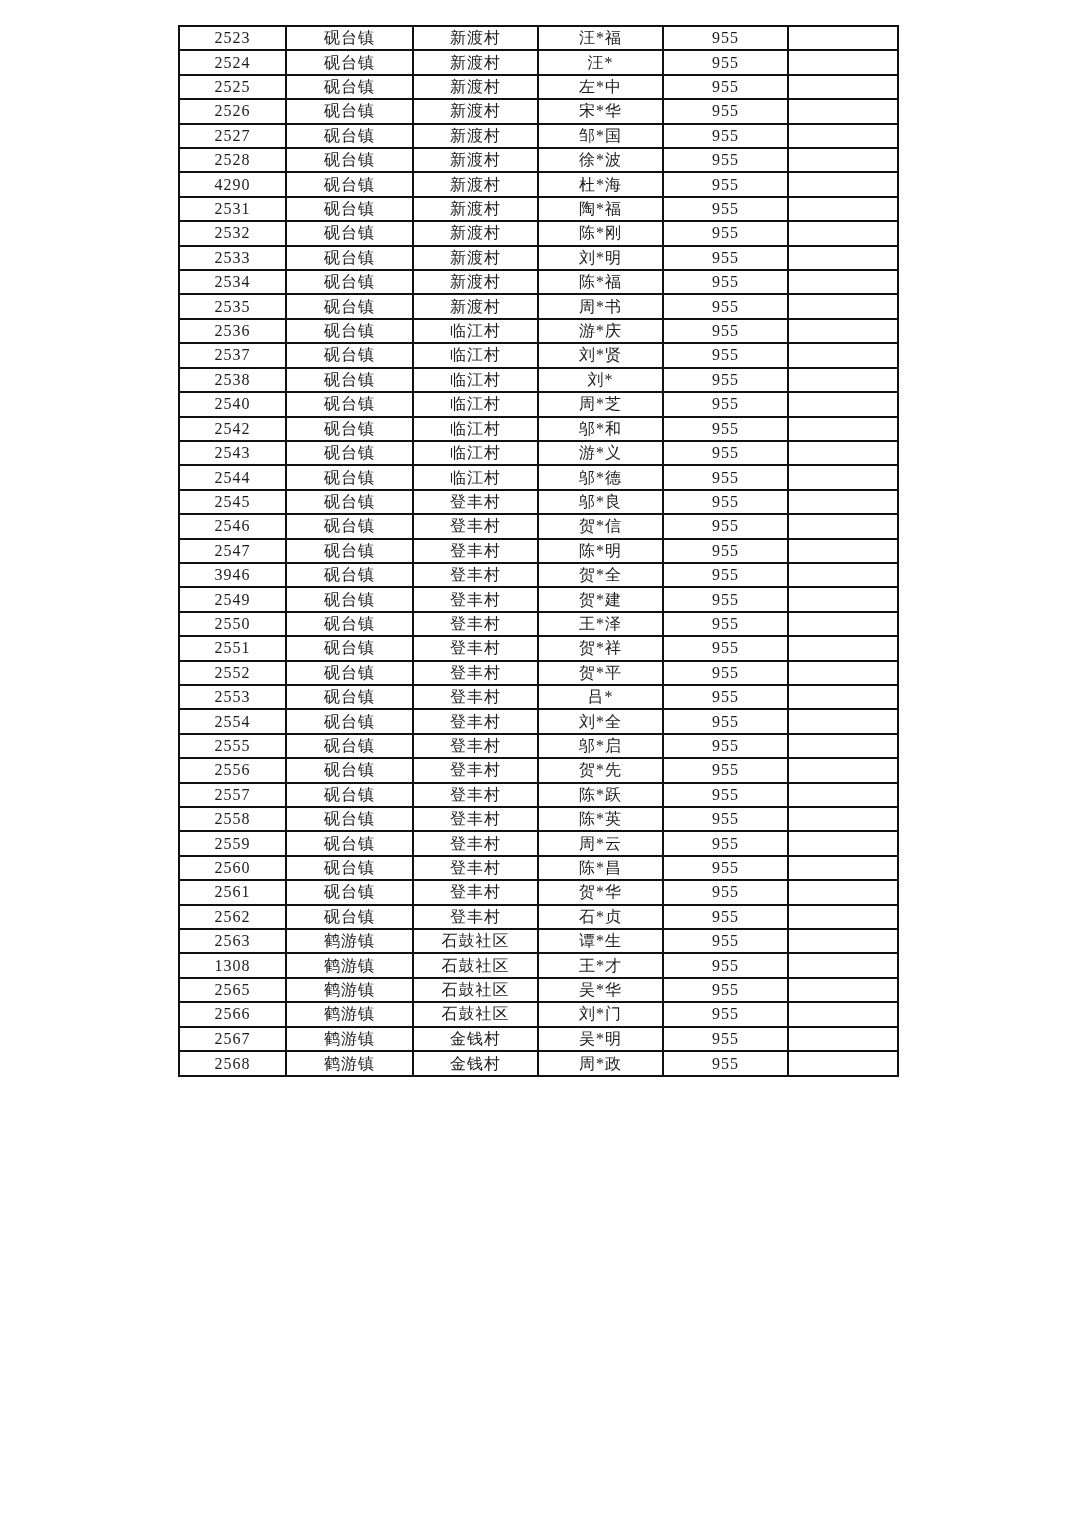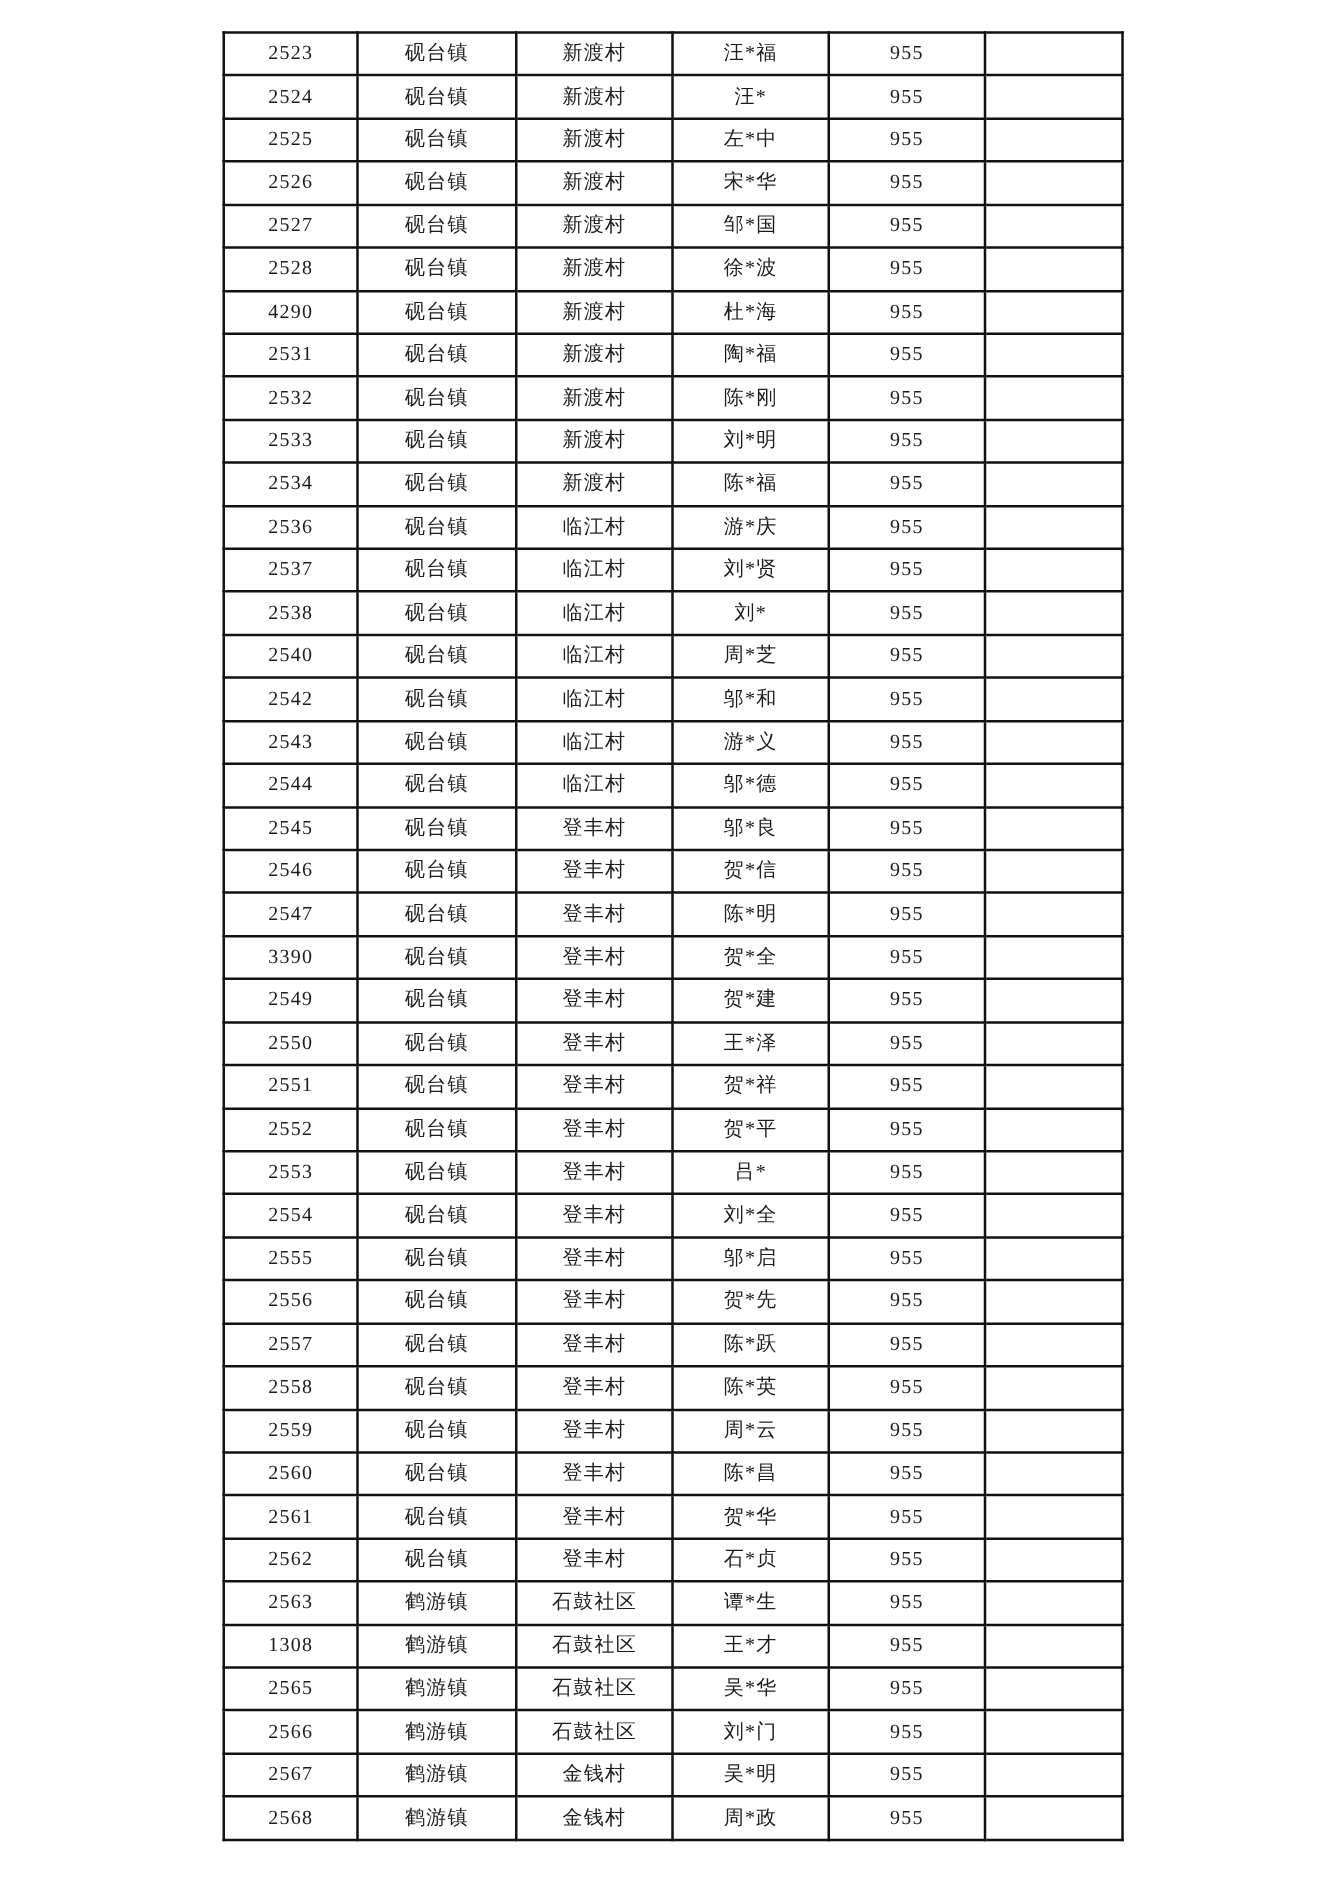--- a/index.html
+++ b/index.html
@@ -14,21 +14,21 @@
     background: #ffffff;
     font-family: "Liberation Serif", "DejaVu Serif", serif;
     color: #1c1c1c;
     overflow: hidden;
   }
   table.data-table {
     position: absolute;
     left: 178px;
     top: 25px;
     width: 719px;
-    height: 1448px;
+    height: 1052px;
     border-collapse: collapse;
     table-layout: fixed;
     padding-left: 28px;
   }
   table.data-table td {
     border: 2px solid #111111;
     text-align: center;
     vertical-align: middle;
     font-size: 16px;
     line-height: 1;
@@ -141,20 +141,28 @@
         </tr>
         <tr>
           <td>2534</td>
           <td>砚台镇</td>
           <td>新渡村</td>
           <td>陈*福</td>
           <td>955</td>
           <td></td>
         </tr>
         <tr>
+          <td>2535</td>
+          <td>砚台镇</td>
+          <td>新渡村</td>
+          <td>周*书</td>
+          <td>955</td>
+          <td></td>
+        </tr>
+        <tr>
           <td>2536</td>
           <td>砚台镇</td>
           <td>临江村</td>
           <td>游*庆</td>
           <td>955</td>
           <td></td>
         </tr>
         <tr>
           <td>2537</td>
           <td>砚台镇</td>
@@ -221,21 +229,21 @@
         </tr>
         <tr>
           <td>2547</td>
           <td>砚台镇</td>
           <td>登丰村</td>
           <td>陈*明</td>
           <td>955</td>
           <td></td>
         </tr>
         <tr>
-          <td>3390</td>
+          <td>3946</td>
           <td>砚台镇</td>
           <td>登丰村</td>
           <td>贺*全</td>
           <td>955</td>
           <td></td>
         </tr>
         <tr>
           <td>2549</td>
           <td>砚台镇</td>
           <td>登丰村</td>

